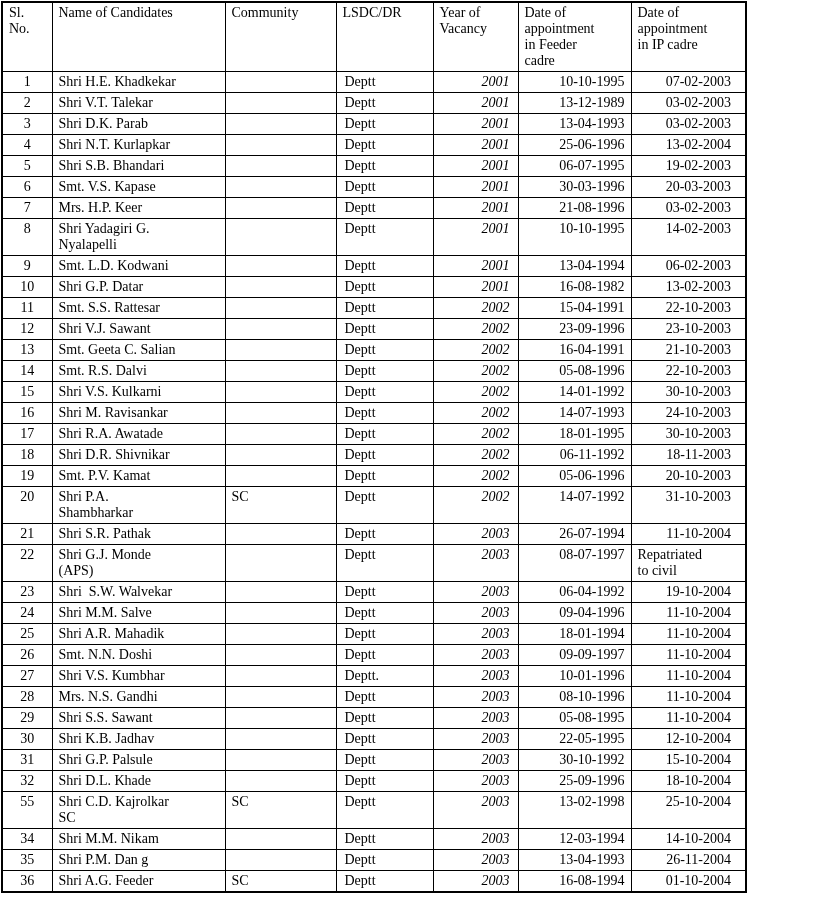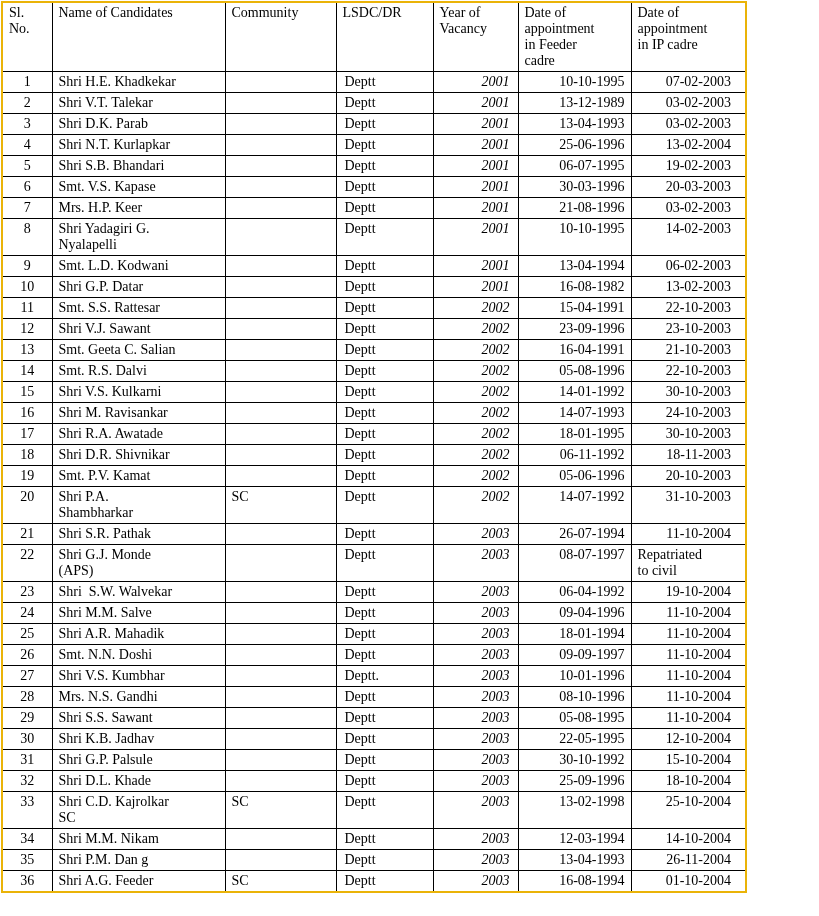--- a/index.html
+++ b/index.html
@@ -11,21 +11,21 @@
     width: 819px;
     height: 916px;
     font-family: "Liberation Serif", "DejaVu Serif", serif;
     color: #000000;
   }
   table.candidates {
     border-collapse: collapse;
     table-layout: fixed;
     width: 744px;
     margin: 1px 0 0 1px;
-    border: 2px solid #eab308;
+    border: 2px solid #000000;
     font-size: 14px;
     line-height: 16px;
   }
   th, td {
     border: 1px solid #000000;
     vertical-align: top;
     padding: 2px 6px;
     white-space: pre-wrap;
     overflow: hidden;
     font-weight: normal;
@@ -366,21 +366,21 @@
       <tr>
         <td class="col0">32</td>
         <td class="col1">Shri D.L. Khade</td>
         <td class="col2"></td>
         <td class="col3">Deptt</td>
         <td class="col4">2003</td>
         <td class="col5">25-09-1996</td>
         <td class="col6">18-10-2004</td>
       </tr>
       <tr>
-        <td class="col0">33</td>
+        <td class="col0">55</td>
         <td class="col1">Shri C.D. Kajrolkar
 SC</td>
         <td class="col2">SC</td>
         <td class="col3">Deptt</td>
         <td class="col4">2003</td>
         <td class="col5">13-02-1998</td>
         <td class="col6">25-10-2004</td>
       </tr>
       <tr>
         <td class="col0">34</td>

